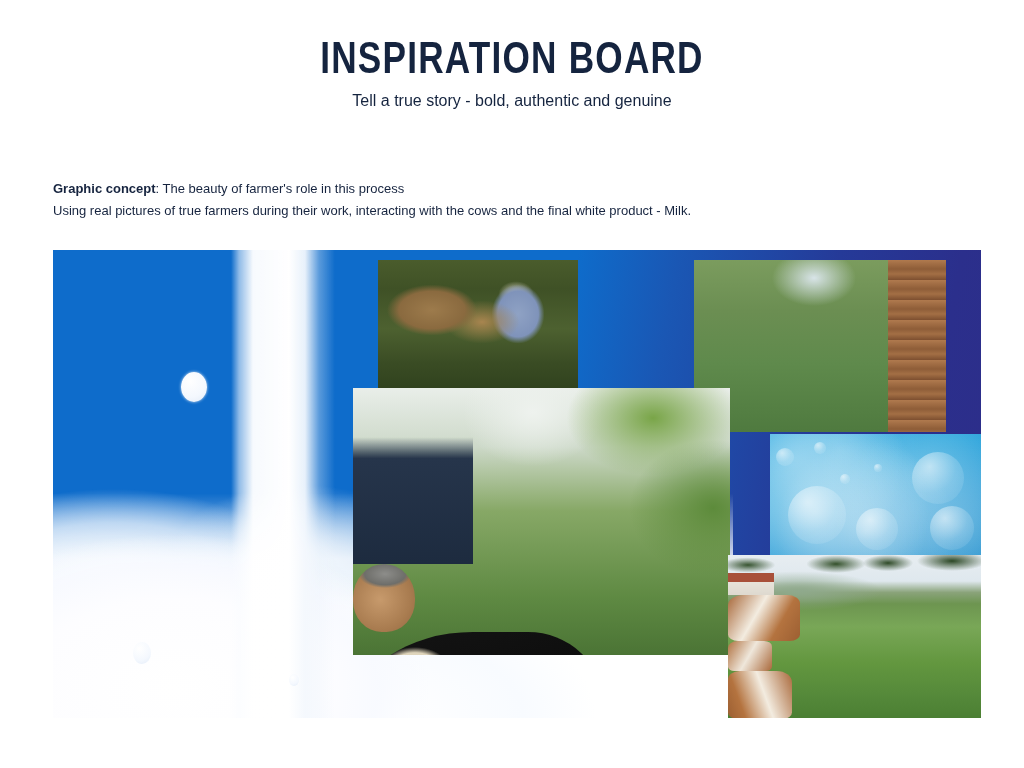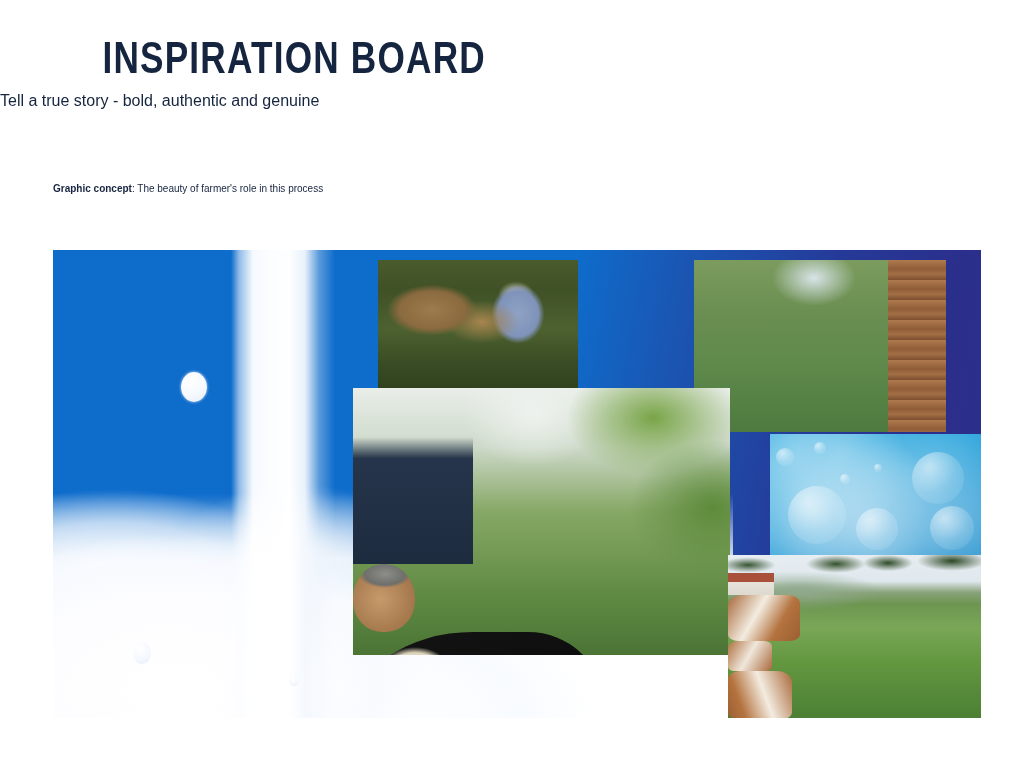--- a/index.html
+++ b/index.html
@@ -12,20 +12,21 @@
     width: 1024px;
     height: 768px;
     font-family: "Liberation Sans", sans-serif;
     color: #16243f;
     overflow: hidden;
     position: relative;
   }
 
   
   .slide-header {
+    text-align: center;
     padding-top: 36px;
   }
   .board-title {
     font-family: "Liberation Sans Narrow", "Liberation Sans", sans-serif;
     font-size: 44px;
     font-weight: bold;
     letter-spacing: 1.5px;
     color: #15243f;
     line-height: 1;
     margin: 0;
@@ -38,21 +39,21 @@
     color: #15243f;
     margin: 12px 0 0 0;
     line-height: 1.1;
   }
 
   
   .concept-block {
     position: absolute;
     left: 53px;
     top: 178px;
-    font-size: 10px;
+    font-size: 13px;
     line-height: 22px;
     color: #16243f;
   }
   .concept-line { white-space: nowrap; }
   .concept-label { font-weight: bold; }
 
   
   .collage {
     position: absolute;
     left: 53px;
@@ -240,20 +241,21 @@
 
 <div class="slide-header">
   <h1 class="board-title">INSPIRATION BOARD</h1>
   <p class="board-subtitle">Tell a true story - bold, authentic and genuine</p>
 </div>
 
 <div class="concept-block">
   <div class="concept-line">
     <span class="concept-label">Graphic concept</span><span>: The beauty of farmer's role in this process</span>
   </div>
+  <div class="concept-line">Using real pictures of true farmers during their work, interacting with the cows and the final white product - Milk.</div>
 </div>
 
 <div class="collage">
 
   <div class="bg-blue-field"></div>
 
   <div class="milk-pour softened"></div>
   <div class="milk-droplet droplet-a"></div>
   <div class="milk-droplet droplet-b"></div>
   <div class="milk-droplet droplet-c"></div>

